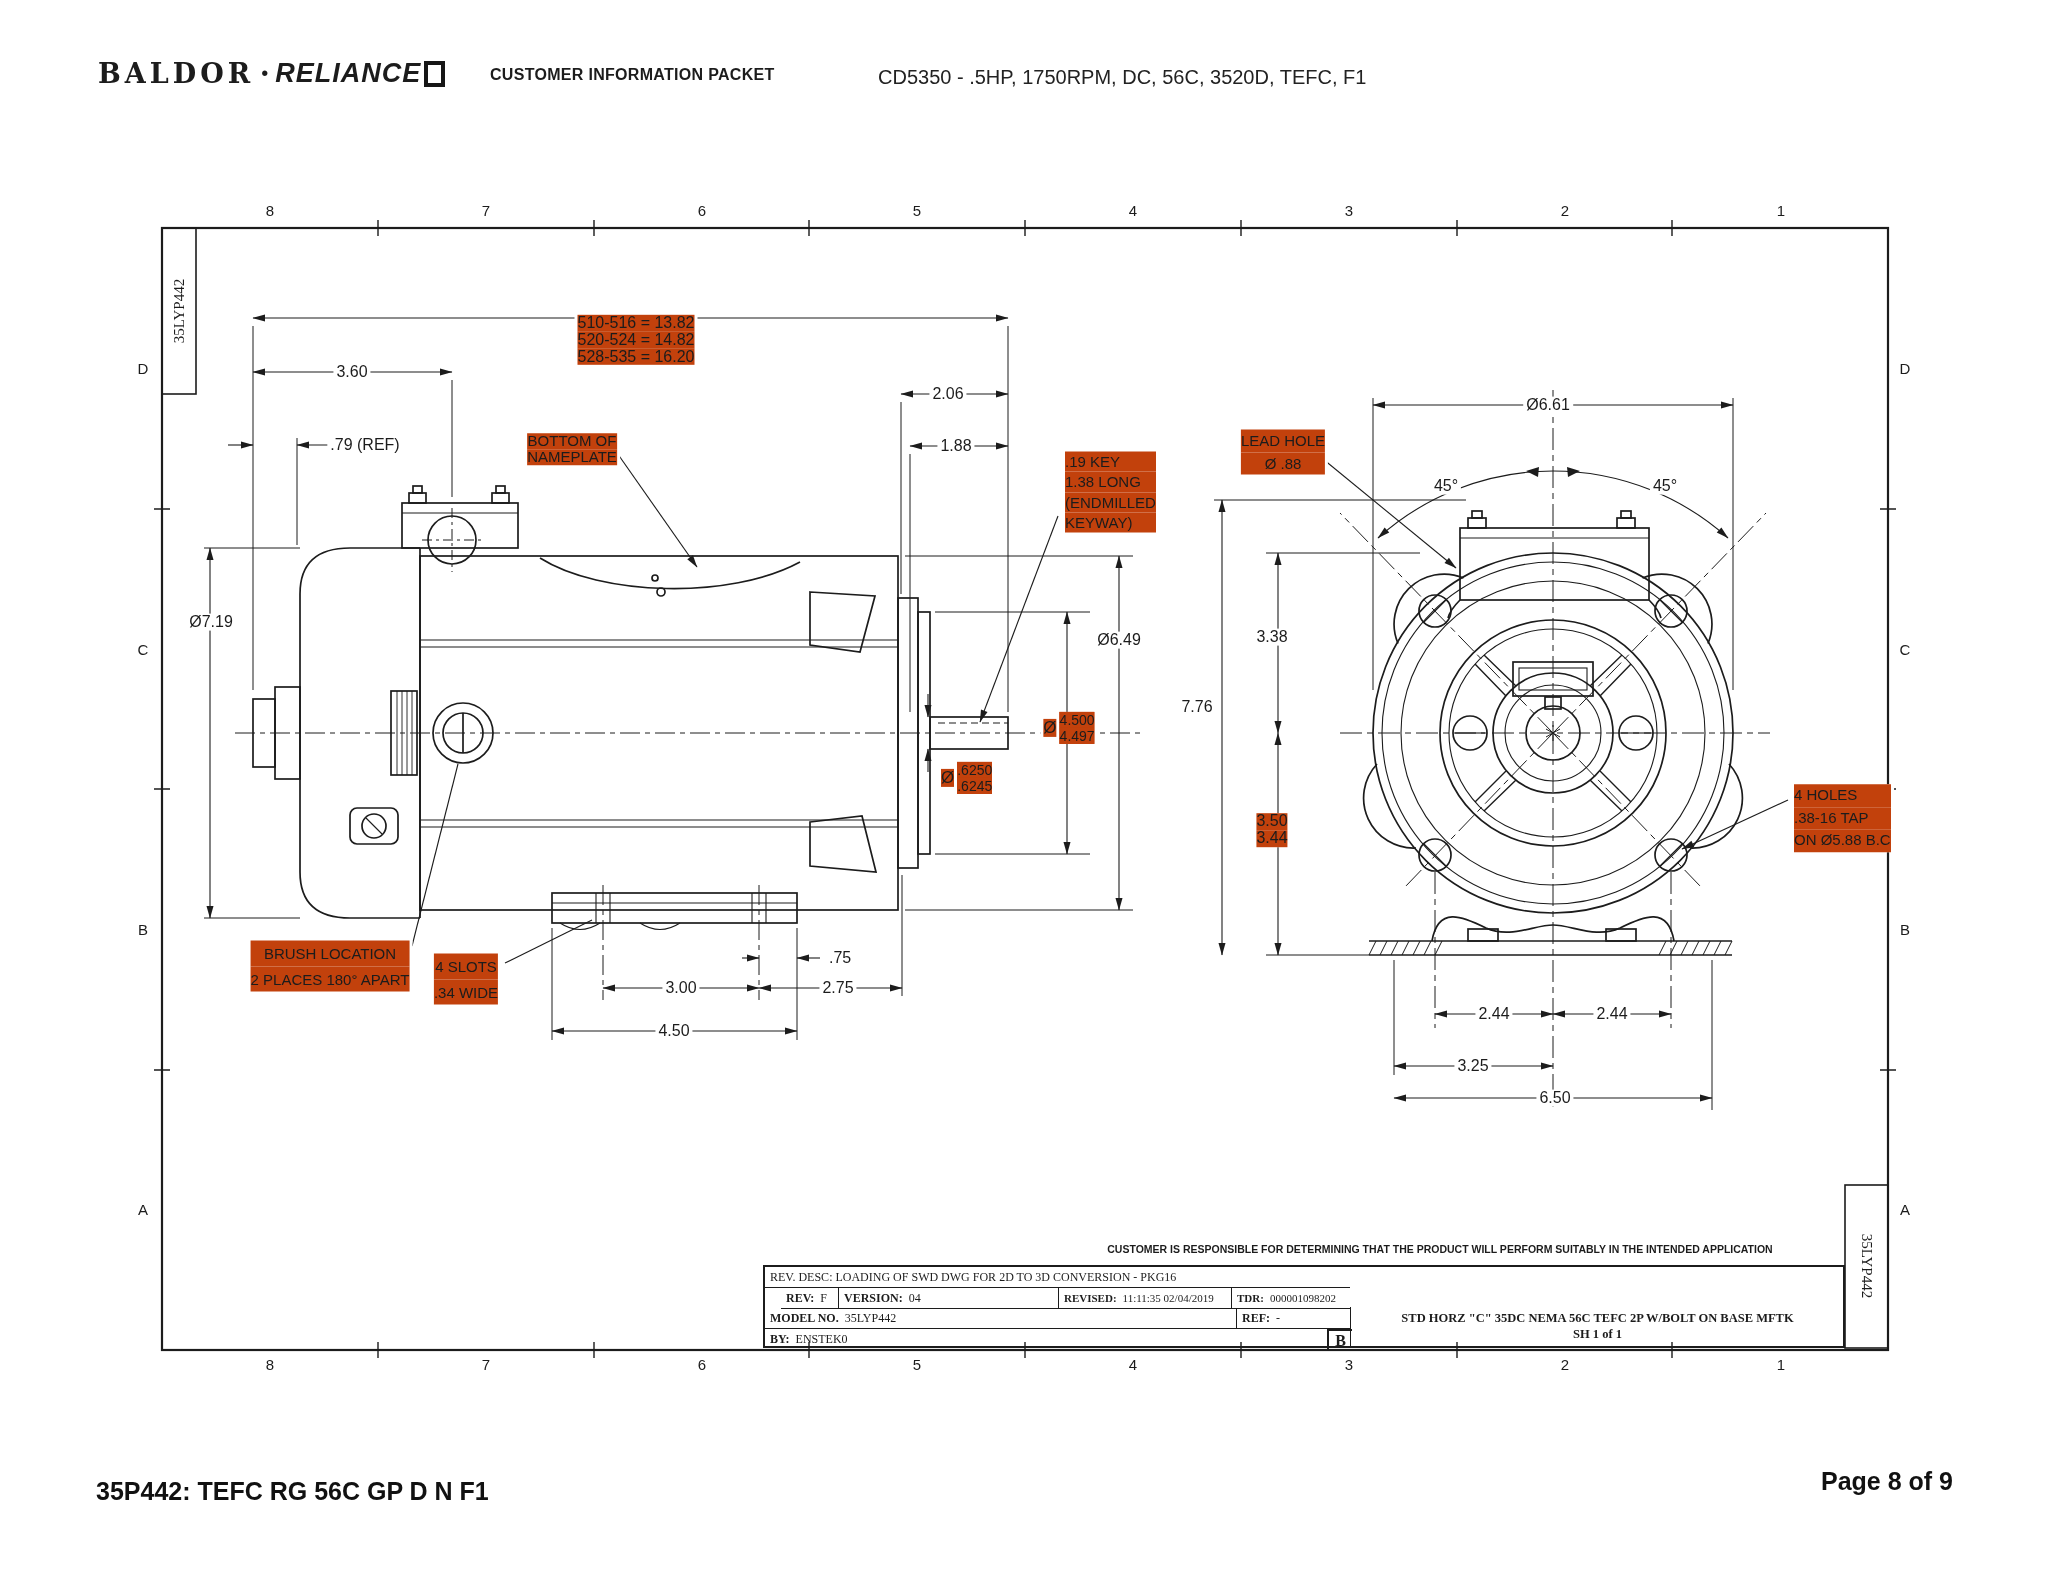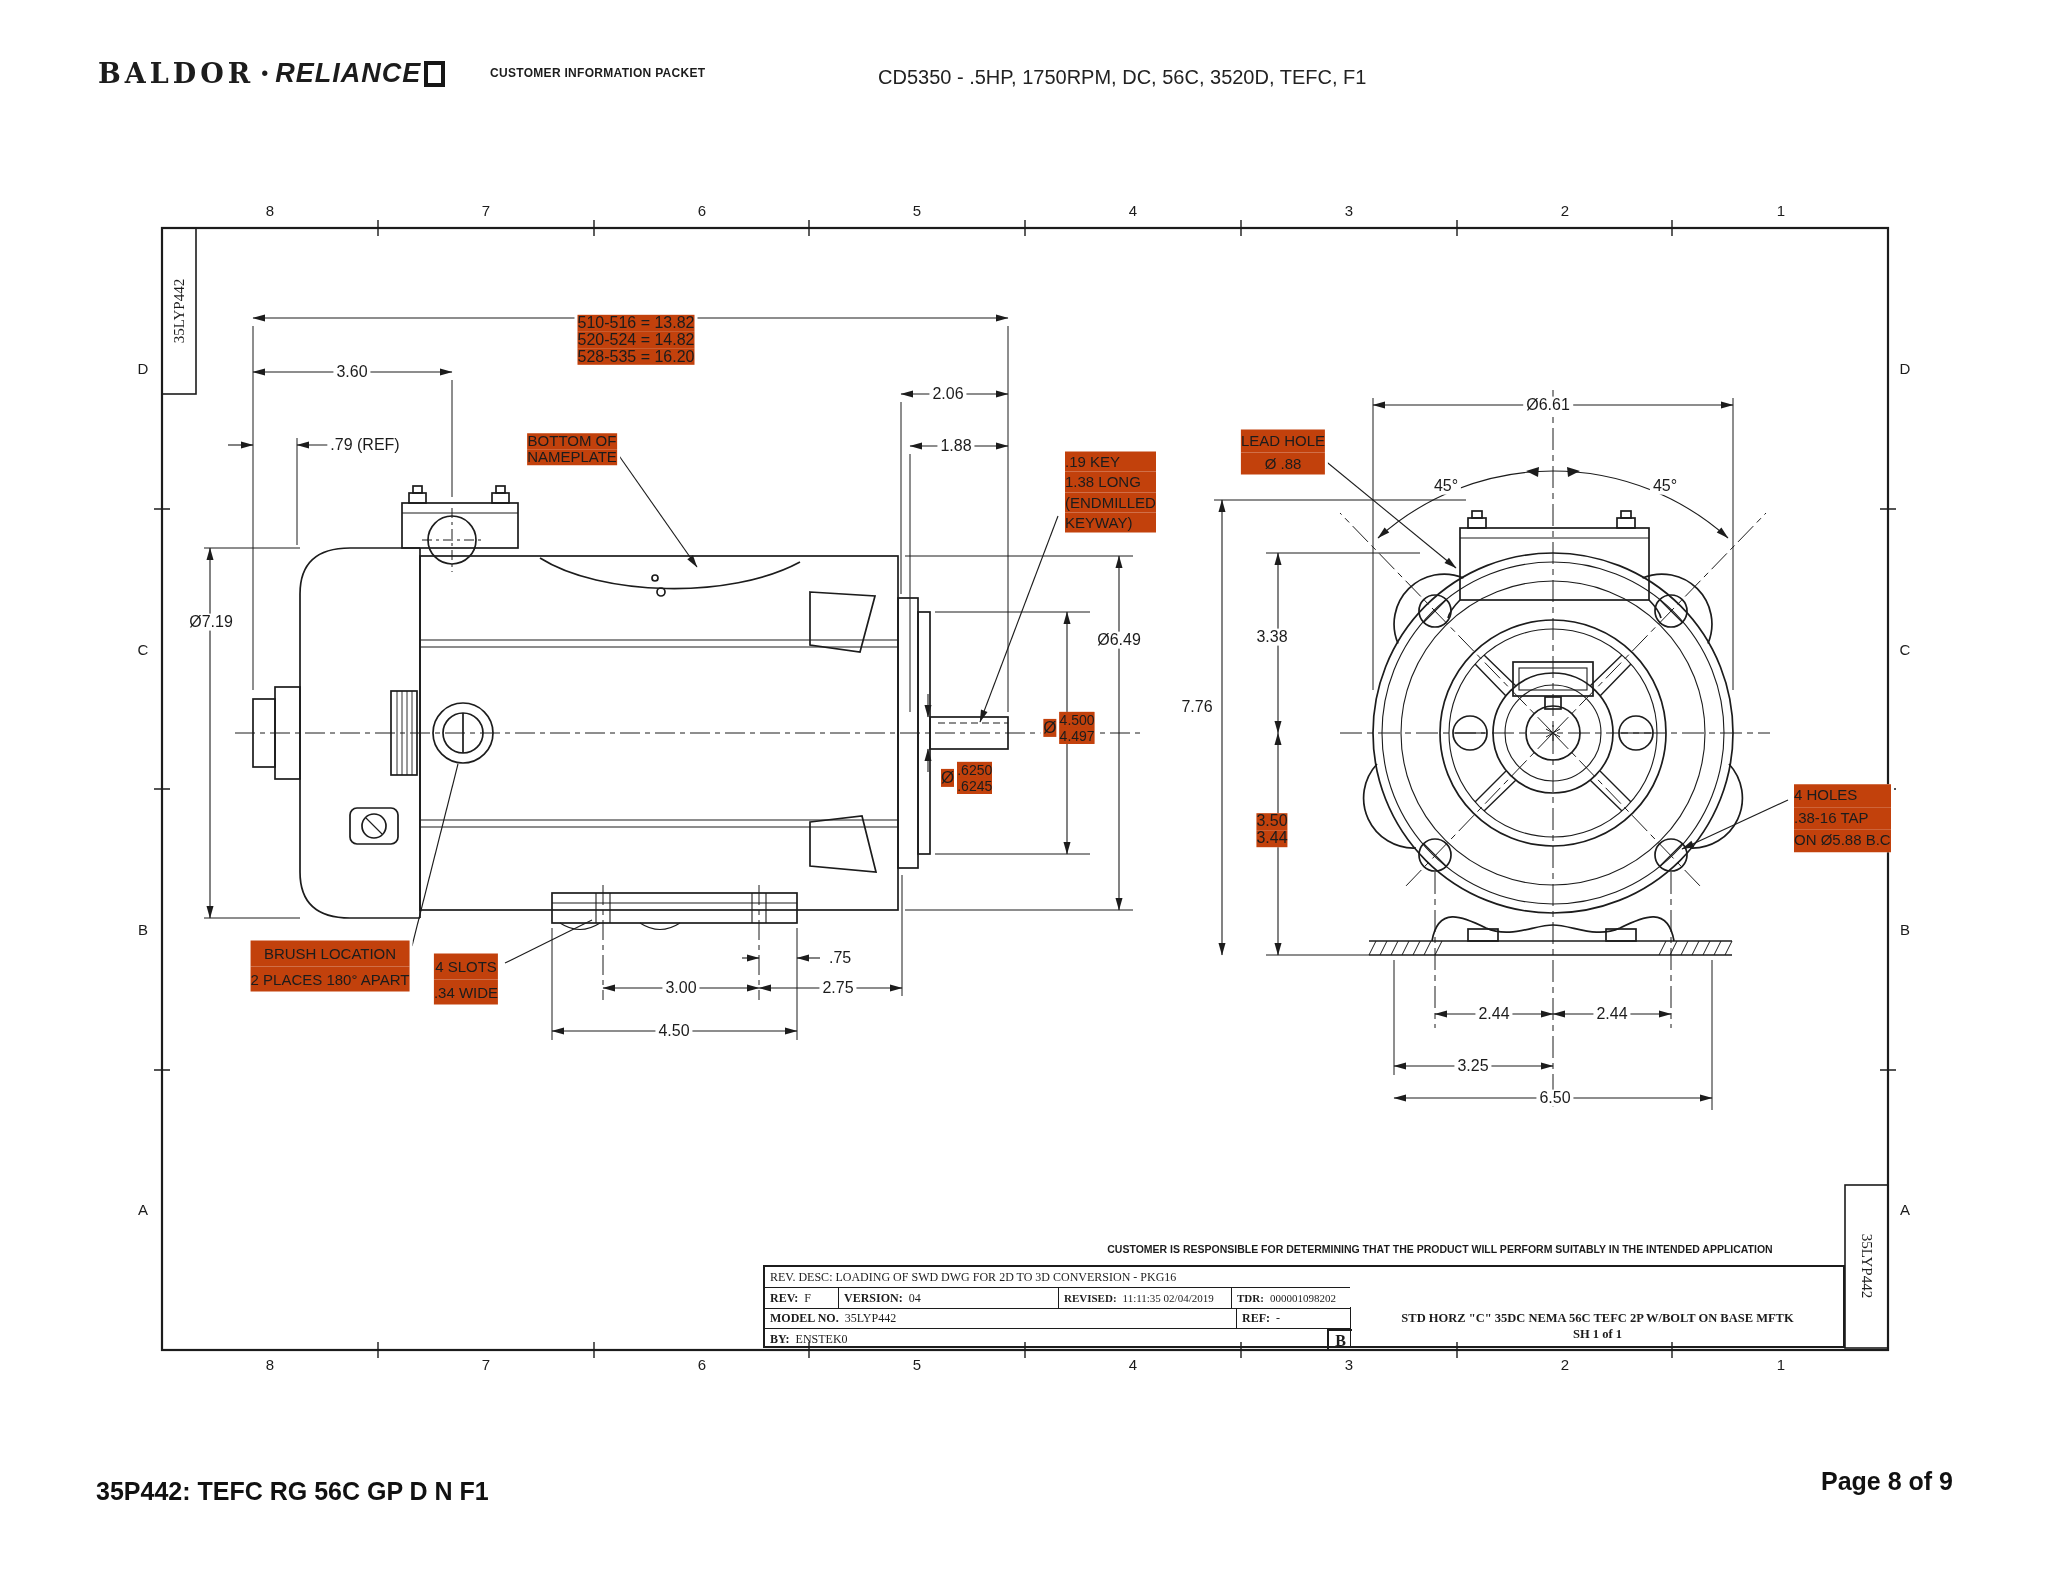--- a/index.html
+++ b/index.html
@@ -6,21 +6,21 @@
   #page{position:relative;width:2048px;height:1582px;background:#fff;color:#1c1c1c;
         font-family:"Liberation Sans",sans-serif;overflow:hidden;}
   #art{position:absolute;left:0;top:0;}
   
   .hdr{position:absolute;white-space:nowrap;}
   #logo{left:98px;top:58px;display:flex;align-items:center;}
   #logo .b{font-family:"DejaVu Serif",serif;font-weight:800;font-size:27px;letter-spacing:4px;}
   #logo .dot{font-size:20px;margin:0 7px;}
   #logo .r{font-style:italic;font-weight:800;font-size:27px;letter-spacing:1px;}
   #logo .mark{display:inline-block;width:13px;height:18px;border:4px solid #161616;margin-left:3px;}
-  #cip{left:490px;top:66px;font-size:12px;font-weight:bold;letter-spacing:.3px;}
+  #cip{left:490px;top:66px;font-size:16px;font-weight:bold;letter-spacing:.3px;}
   #mline{left:878px;top:66px;font-size:20px;color:#222;}
   
   .lbl{position:absolute;font-size:16px;line-height:1.05;color:#1c1c1c;background:#fff;
        padding:0 3px;white-space:nowrap;transform:translate(-50%,-50%);text-align:center;}
   .lbl span{display:block;background:#c2410c;}
   .la{transform:translateY(-50%);text-align:left;}
   .sm{font-size:15px;}
   .dia{display:flex;align-items:center;gap:3px;}
   .dia .sym{font-size:17px;}
   .dia .st span{display:block;font-size:14px;line-height:1.15;text-align:left;}
@@ -311,21 +311,21 @@
     <span>ON Ø5.88 B.C</span>
   </div>
   <div class="lbl" style="left:1494px;top:1014px">2.44</div>
   <div class="lbl" style="left:1612px;top:1014px">2.44</div>
   <div class="lbl" style="left:1473px;top:1066px">3.25</div>
   <div class="lbl" style="left:1555px;top:1098px">6.50</div>
 
   <div id="disc">CUSTOMER IS RESPONSIBLE FOR DETERMINING THAT THE PRODUCT WILL PERFORM SUITABLY IN THE INTENDED APPLICATION</div>
   <div id="tb">
     <div class="tbc" style="left:0;top:0;width:585px;height:21px;border-bottom:1.5px solid #1c1c1c;">REV. DESC: LOADING OF SWD DWG FOR 2D TO 3D CONVERSION - PKG16</div>
-    <div class="tbc" style="left:0;top:21px;width:73px;height:21px;border-bottom:1.5px solid #1c1c1c;">
+    <div class="tbc" style="left:16px;top:21px;width:73px;height:21px;border-bottom:1.5px solid #1c1c1c;">
       <b>REV:</b>
       <span>F</span>
     </div>
     <div class="tbc" style="left:73px;top:21px;width:220px;height:21px;border-left:1.5px solid #1c1c1c;border-bottom:1.5px solid #1c1c1c;">
       <b>VERSION:</b>
       <span>04</span>
     </div>
     <div class="tbc" style="left:293px;top:21px;width:173px;height:21px;border-left:1.5px solid #1c1c1c;border-bottom:1.5px solid #1c1c1c;font-size:11px;">
       <b>REVISED:</b>
       <span>11:11:35 02/04/2019</span>

